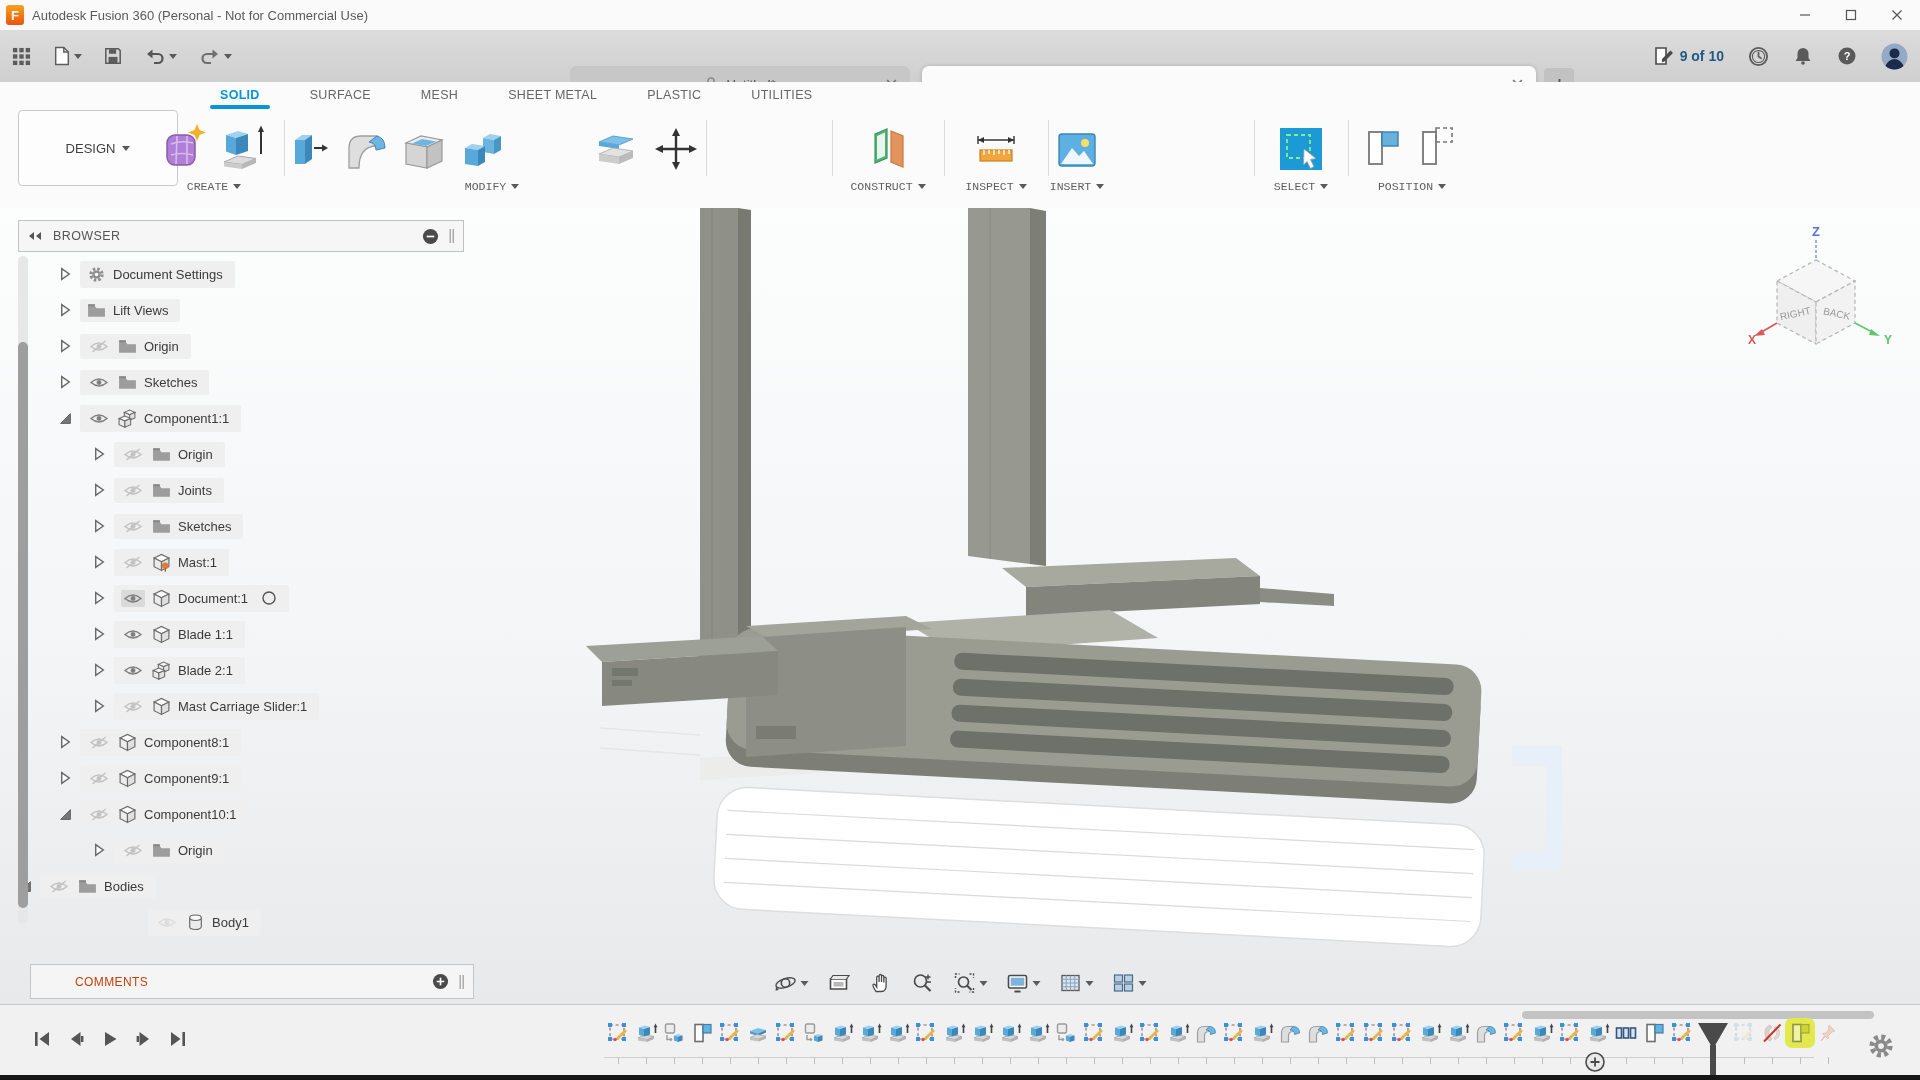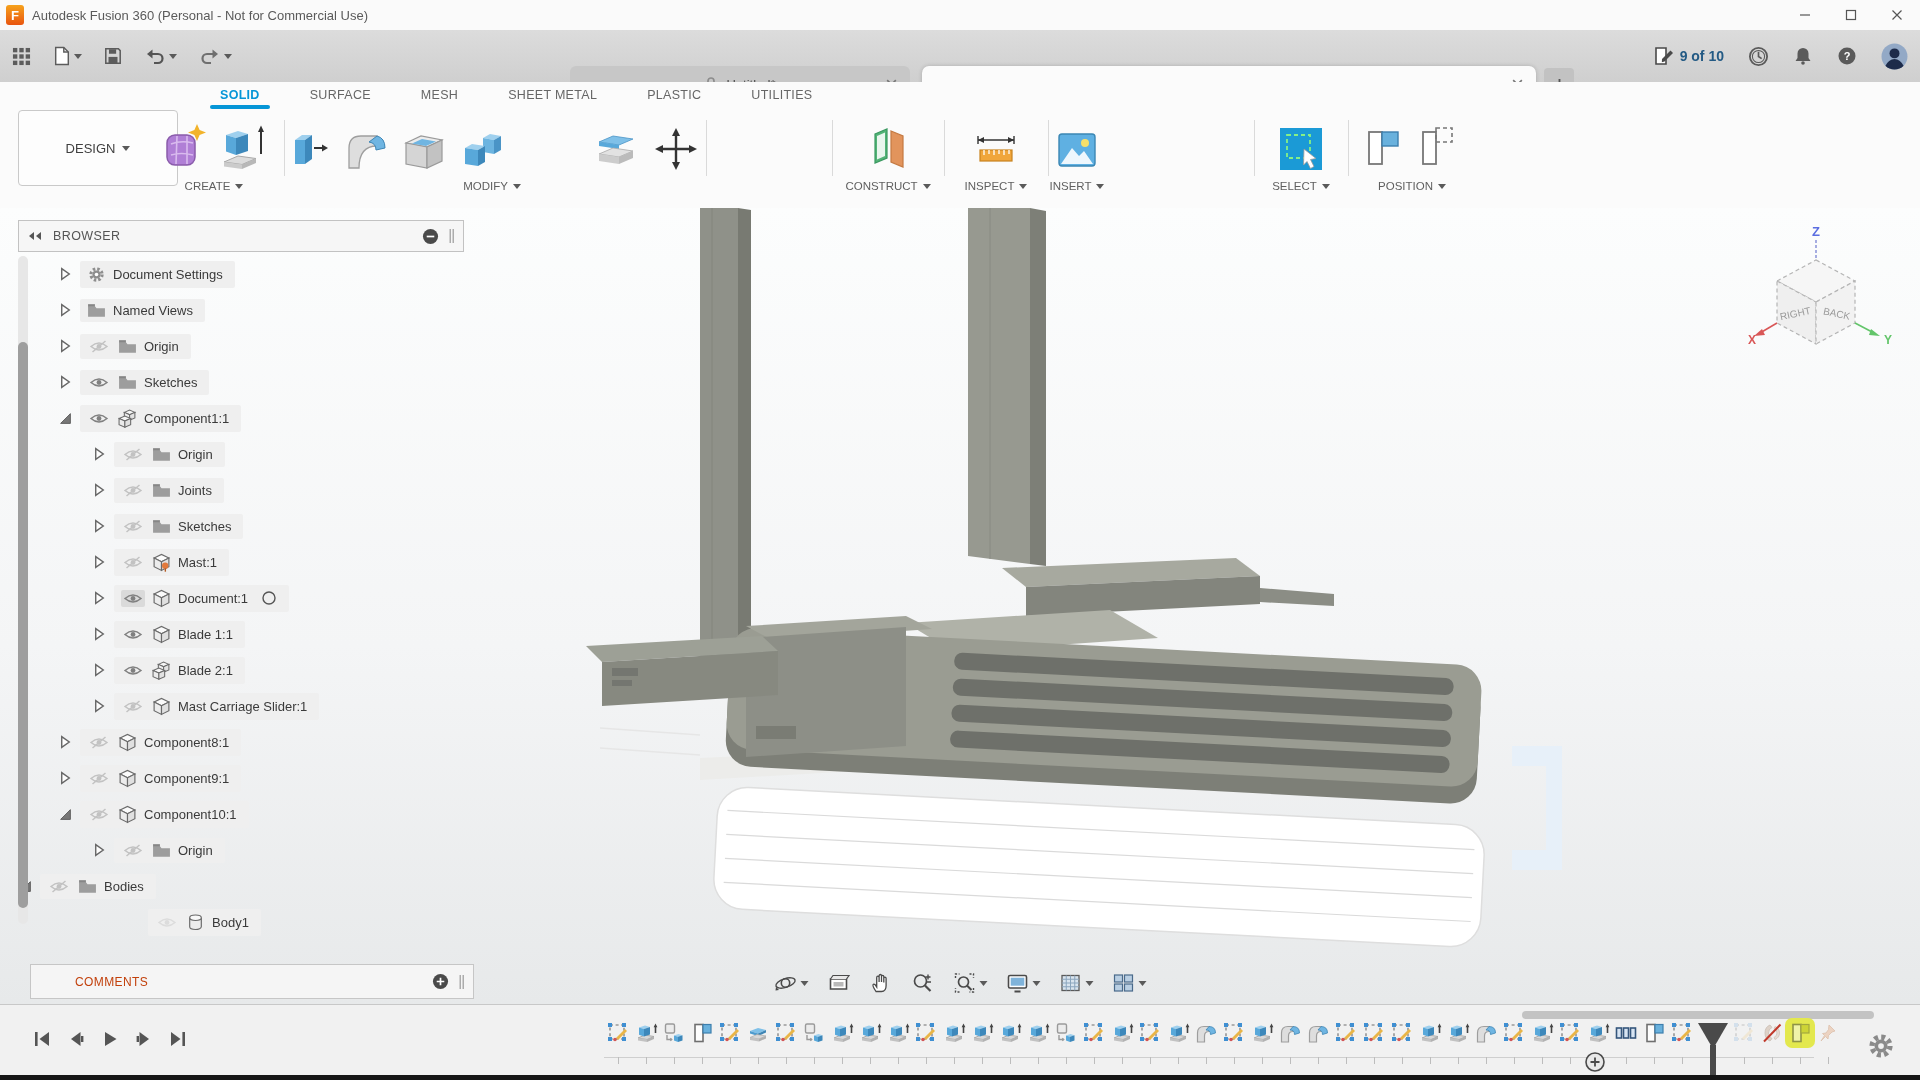--- a/index.html
+++ b/index.html
@@ -25,21 +25,21 @@
   .saveind{display:flex;align-items:center;gap:5px;font-size:14px;font-weight:bold;color:#235a84;}
   
   .ribbon{position:absolute;left:0;top:82px;width:100%;height:126px;background:#fbfbfb;border-bottom:1px solid #d2d2d2;}
   .design-btn{position:absolute;left:18px;top:28px;width:158px;height:74px;border:1px solid #c9c9c9;border-radius:4px;background:#fdfdfd;display:flex;align-items:center;justify-content:center;gap:7px;font-size:13px;color:#3f3f3f;}
   .ribtabs{position:absolute;left:218px;top:0;height:26px;display:flex;gap:46px;align-items:center;}
   .ribtab{font-size:12.5px;color:#666;letter-spacing:.3px;position:relative;padding:4px 2px;}
   .ribtab.active{color:#0696d7;font-weight:bold;}
   .ribtab.active::after{content:"";position:absolute;left:-8px;right:-8px;bottom:-3px;height:4px;background:#0696d7;border-radius:2px;}
   .rgroup{position:absolute;top:30px;text-align:center;}
   .ricons{display:flex;align-items:flex-end;justify-content:center;gap:10px;height:60px;}
-  .rlabel{margin-top:8px;font-size:11.5px;color:#5f5f5f;display:flex;align-items:center;justify-content:center;gap:5px;}
+  .rlabel{margin-top:8px;font-size:11.5px;color:#5f5f5f;display:flex;align-items:center;justify-content:center;gap:5px;font-family:Liberation Mono, monospace;}
   .rdiv{position:absolute;top:38px;width:1px;height:56px;background:#dadada;}
   .chev{width:0;height:0;border-left:4px solid transparent;border-right:4px solid transparent;border-top:5px solid #5a5a5a;display:inline-block;}
   
   .viewport{position:absolute;left:0;top:208px;width:1920px;height:796px;background:linear-gradient(#fcfdfd 0%,#f4f5f6 55%,#e7e9ea 100%);}
   .viewcube{position:absolute;right:22px;top:14px;}
   
   .browser{position:absolute;left:10px;top:12px;width:446px;margin-left:8px;}
   .panelhead{height:30px;background:#f6f6f6;border:1px solid #c2c2c2;display:flex;align-items:center;padding:0 8px;gap:10px;}
   .panelhead .ptitle{font-size:12.5px;color:#555;letter-spacing:.4px;flex:0 0 auto;}
   .panelhead .spacer{flex:1;}
@@ -539,21 +539,21 @@
                 <path d="M1.5 1.5 L8.5 6.5 L1.5 11.5 Z" fill="#fdfdfd" stroke="#666" stroke-width="1.3"></path>
               </svg>
             </span>
             <span class="bchip">
               <span>
                 <svg width="19" height="15" viewBox="0 0 18 14">
                   <rect x="1" y="1" width="6.5" height="3" fill="#868686"></rect>
                   <path d="M1 3 L7.5 3 L9 4.8 L17 4.8 L17 13 L1 13 Z" fill="#9d9d9d"></path>
                 </svg>
               </span>
-              <span class="blabel">Named Views</span>
+              <span class="blabel">Lift Views</span>
             </span>
           </div>
           <div class="brow" style="padding-left: 40px;">
             <span class="bexp">
               <svg width="11" height="14" viewBox="0 0 10 13">
                 <path d="M1.5 1.5 L8.5 6.5 L1.5 11.5 Z" fill="#fdfdfd" stroke="#666" stroke-width="1.3"></path>
               </svg>
             </span>
             <span class="bchip">
               <span class="beye">

